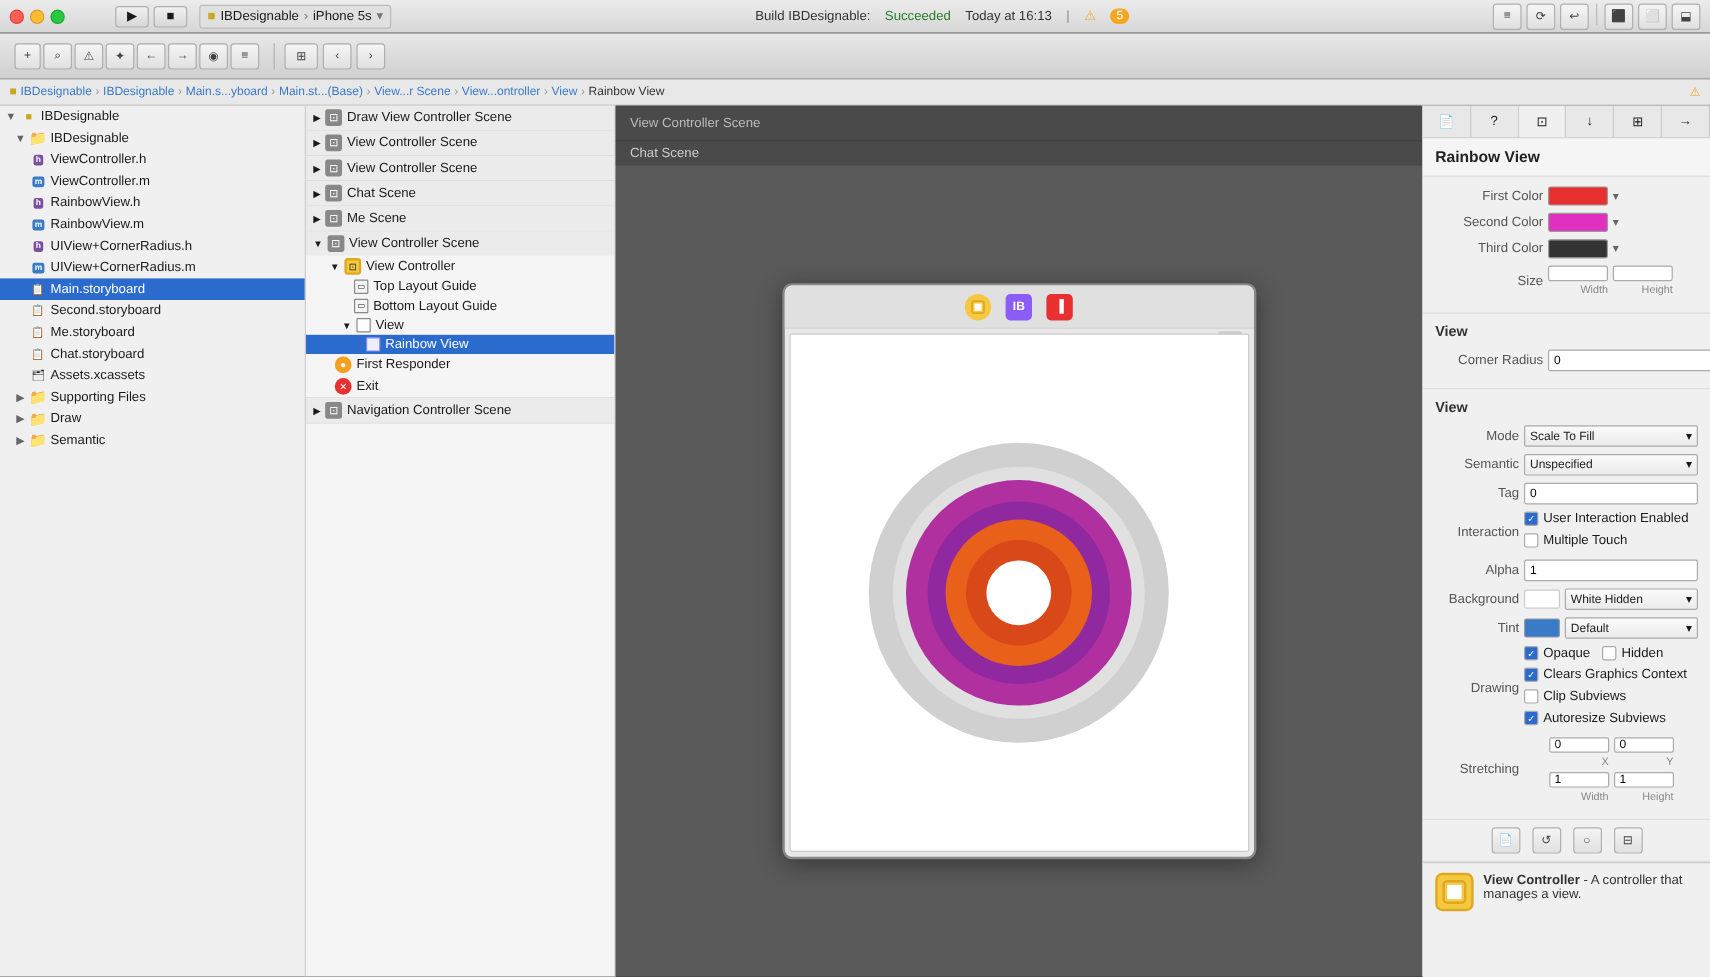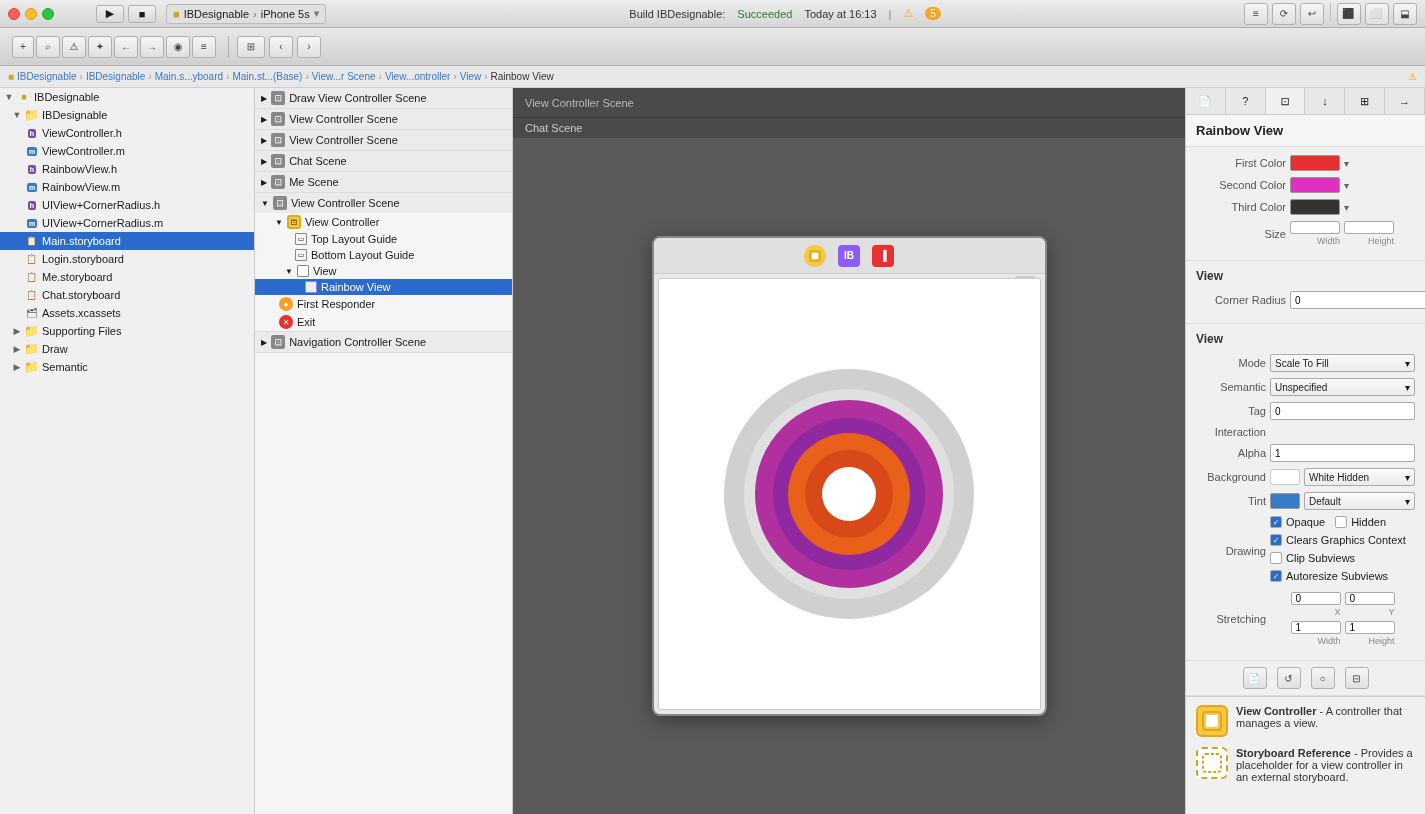--- a/index.html
+++ b/index.html
@@ -251,21 +251,21 @@
 
     <div class="sidebar-item indent2 selected">
       <span class="expand-arrow"> </span>
       <span class="item-icon">📋</span>
       <span class="item-label">Main.storyboard</span>
     </div>
 
     <div class="sidebar-item indent2">
       <span class="expand-arrow"> </span>
       <span class="item-icon">📋</span>
-      <span class="item-label">Login.storyboard</span>
+      <span class="item-label">Second.storyboard</span>
     </div>
 
     <div class="sidebar-item indent2">
       <span class="expand-arrow"> </span>
       <span class="item-icon">📋</span>
       <span class="item-label">Me.storyboard</span>
     </div>
 
     <div class="sidebar-item indent2">
       <span class="expand-arrow"> </span>
@@ -538,20 +538,30 @@
 
       <div class="prop-row">
         <div class="prop-label" style="width:70px">Tag</div>
         <div class="prop-value">
           <input type="text" class="prop-input" value="0" style="">
         </div>
       </div>
 
       <div class="prop-row">
         <div class="prop-label" style="width:70px">Interaction</div>
+        <div class="prop-value" style="flex-direction:column;align-items:flex-start;gap:2px">
+          <div class="checkbox-row">
+            <div class="cb checked"></div>
+            <span>User Interaction Enabled</span>
+          </div>
+          <div class="checkbox-row">
+            <div class="cb"></div>
+            <span>Multiple Touch</span>
+          </div>
+        </div>
       </div>
 
       <div class="prop-row">
         <div class="prop-label" style="width:70px">Alpha</div>
         <div class="prop-value">
           <input type="text" class="prop-input" value="1" style="">
         </div>
       </div>
 
       <div class="prop-row">
@@ -645,27 +655,17 @@
           <svg width="22" height="22" viewBox="0 0 22 22">
             <rect x="2" y="2" width="18" height="18" rx="3" fill="#f5c842" stroke="#e0a820" stroke-width="2"></rect>
             <rect x="5" y="5" width="12" height="12" fill="white"></rect>
           </svg>
         </div>
         <div class="library-text">
           <div class="library-title">View Controller <span style="font-weight:normal">- A controller that manages a view.</span></div>
         </div>
       </div>
 
-      <div class="library-item">
-        <div class="library-icon lib-icon-sr" style="background:white;border:2px dashed #c8a820;border-radius:6px">
-          <svg width="22" height="22" viewBox="0 0 22 22">
-            <rect x="2" y="2" width="18" height="18" rx="3" fill="none" stroke="#c8a820" stroke-width="2" stroke-dasharray="3,2"></rect>
-          </svg>
-        </div>
-        <div class="library-text">
-          <div class="library-title">Storyboard Reference <span style="font-weight:normal">- Provides a placeholder for a view controller in an external storyboard.</span></div>
-        </div>
-      </div>
 
     </div>
   </div>
 
 </div>
 
 </body></html>

